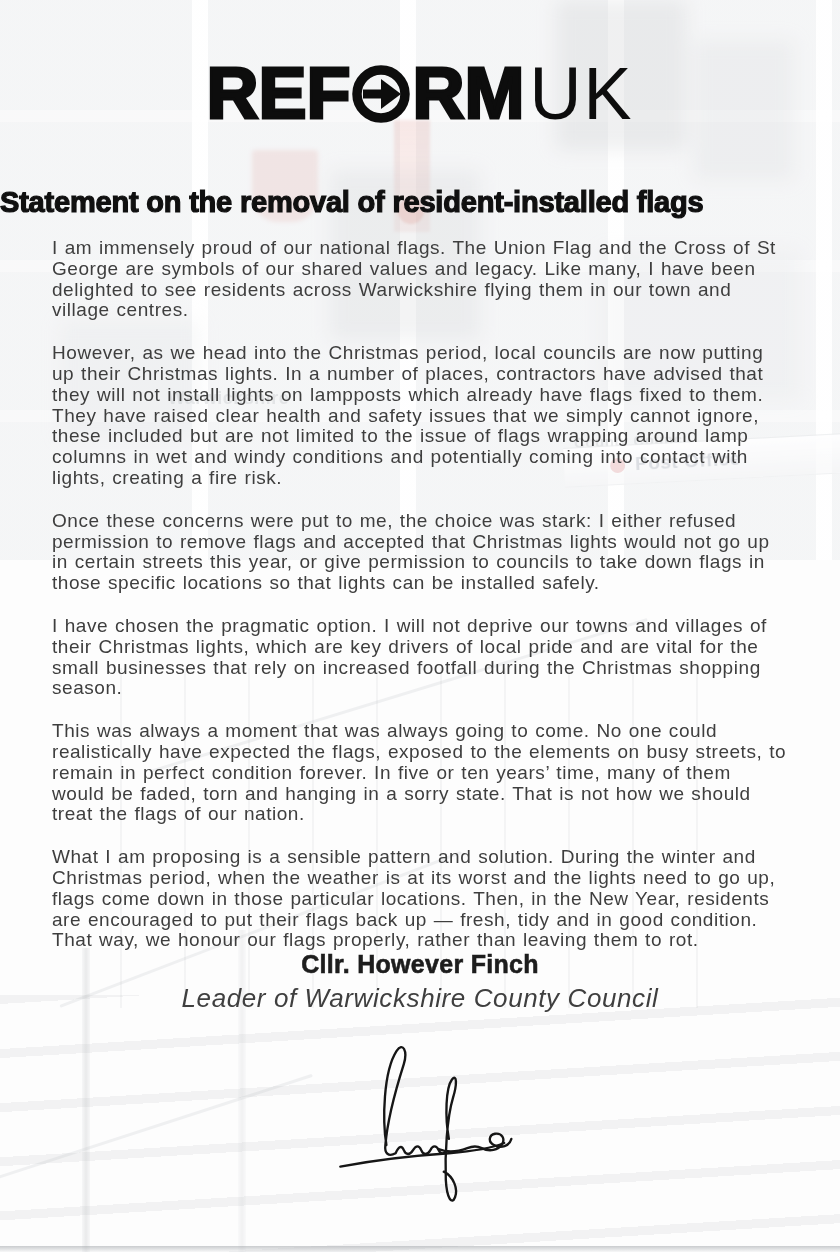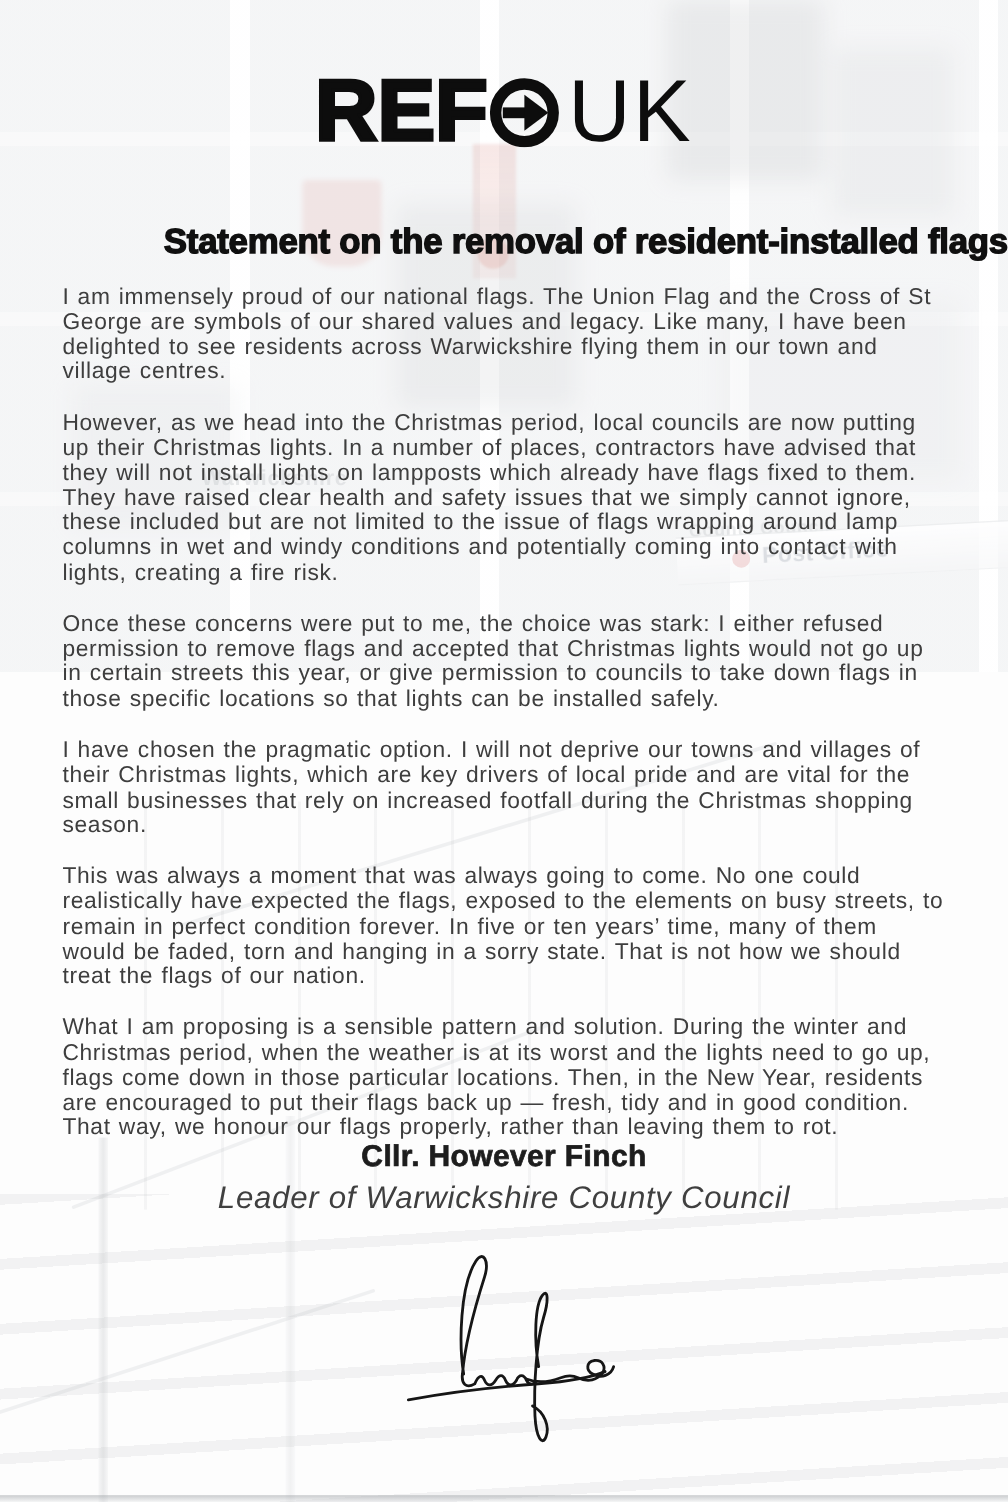--- a/index.html
+++ b/index.html
@@ -88,21 +88,21 @@
   .logo-heavy{
     font-size:72px;font-weight:700;line-height:58px;letter-spacing:0px;
     -webkit-text-stroke:3px #0d0d0d;
   }
   .logo-o{width:58px;height:58px;margin:0 2px;transform:translateY(1px);}
   .logo-uk{
     font-size:72px;font-weight:400;line-height:58px;letter-spacing:2px;margin-left:5px;
     transform:scaleY(1.02);
   }
   .title{
-    position:absolute;left:0;top:167px;width:840px;text-align:right;
+    position:absolute;left:0;top:167px;width:840px;text-align:left;
     font-size:29px;font-weight:700;color:#101010;letter-spacing:-0.2px;
     -webkit-text-stroke:1.2px #101010;
   }
   .bodytext{
     position:absolute;left:52px;top:238px;width:737px;
     color:#3e3e3e;font-size:19px;line-height:20.8px;
     letter-spacing:.55px;word-spacing:1px;
   }
   .bodytext p{margin:0 0 22px 0;}
   .signoff{position:absolute;left:0;top:950px;width:840px;text-align:center;}
@@ -147,20 +147,21 @@
 
   <div class="content">
 
     <div class="logo-row">
       <span class="logo-heavy">REF</span>
       <svg class="logo-o" viewBox="0 0 58 58" aria-hidden="true">
         <circle cx="29" cy="29" r="24" fill="none" stroke="#0d0d0d" stroke-width="9.5"></circle>
         <rect x="11" y="24.5" width="21" height="9" fill="#0d0d0d"></rect>
         <polygon points="29,14 49,29 29,44" fill="#0d0d0d"></polygon>
       </svg>
+      <span class="logo-heavy">RM</span>
       <span class="logo-uk">UK</span>
     </div>
 
     <h1 class="title">Statement on the removal of resident-installed flags</h1>
 
     <div class="bodytext">
       <p>I am immensely proud of our national flags. The Union Flag and the Cross of St George are symbols of our shared values and legacy. Like many, I have been delighted to see residents across Warwickshire flying them in our town and village centres.</p>
       <p>However, as we head into the Christmas period, local councils are now putting up their Christmas lights. In a number of places, contractors have advised that they will not install lights on lampposts which already have flags fixed to them. They have raised clear health and safety issues that we simply cannot ignore, these included but are not limited to the issue of flags wrapping around lamp columns in wet and windy conditions and potentially coming into contact with lights, creating a fire risk.</p>
       <p>Once these concerns were put to me, the choice was stark: I either refused permission to remove flags and accepted that Christmas lights would not go up in certain streets this year, or give permission to councils to take down flags in those specific locations so that lights can be installed safely.</p>
       <p>I have chosen the pragmatic option. I will not deprive our towns and villages of their Christmas lights, which are key drivers of local pride and are vital for the small businesses that rely on increased footfall during the Christmas shopping season.</p>

